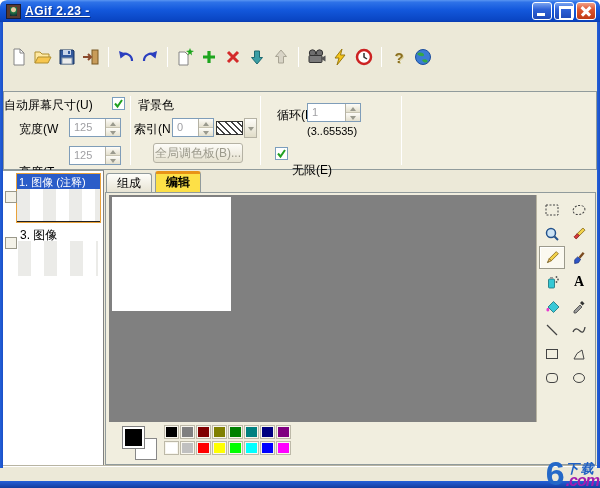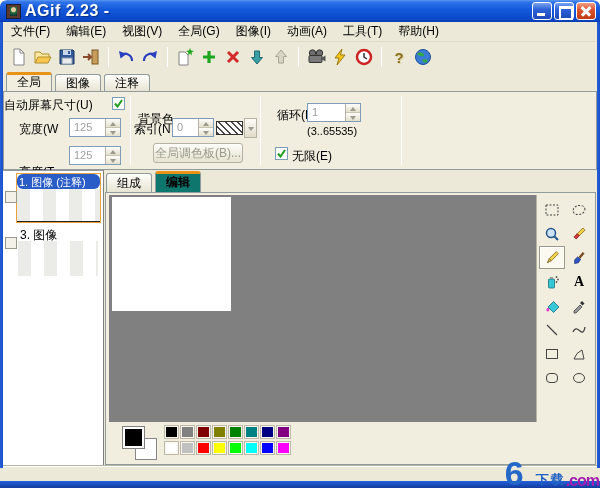--- a/index.html
+++ b/index.html
@@ -15,21 +15,21 @@
   .frame-b { left:0; bottom:0; width:600px; height:7px; background:linear-gradient(180deg,#2460D8,#123C9E); }
 
   
   #titlebar { position:absolute; left:0; top:0; width:600px; height:22px; z-index:6;
     background:linear-gradient(180deg,#5A96F2 0%,#2E72E8 10%,#1358DC 45%,#0A46C4 90%,#0A3CB0 100%);
     border-radius:7px 7px 0 0; display:flex; align-items:center; padding:0 4px; }
   #app-icon { width:15px; height:15px; margin:0 4px 0 2px; background:#5a3b2e;
     border:1px solid #1c1c34; position:relative; }
   #app-icon::after { content:""; position:absolute; left:3px; top:2px; width:7px; height:9px;
     background:radial-gradient(circle at 50% 30%, #e8c9a0 0 2px, #274 3px, #123 7px); }
-  #title-text { color:#fff; font-weight:bold; font-size:16px; text-shadow:1px 1px 1px #09308A; letter-spacing:.5px; }
+  #title-text { color:#fff; font-weight:bold; font-size:12px; text-shadow:1px 1px 1px #09308A; letter-spacing:.5px;text-decoration:underline; }
   .winbtns { margin-left:auto; display:flex; gap:2px; }
   .wbtn { width:20px; height:18px; border-radius:3px; border:1px solid #fff; position:relative; }
   .wbtn.min,.wbtn.max { background:linear-gradient(180deg,#7AA4F0,#2E62D8 40%,#1D48B8); }
   .wbtn.close { background:linear-gradient(180deg,#F0A088,#DD5630 40%,#C03A14); }
   .wbtn.min::after { content:""; position:absolute; left:4px; bottom:3px; width:8px; height:3px; background:#fff; }
   .wbtn.max::after { content:""; position:absolute; left:4px; top:3px; width:10px; height:9px;
     border:2px solid #fff; border-top-width:3px; }
   .wbtn.close::before,.wbtn.close::after { content:""; position:absolute; left:3px; top:7px; width:12px; height:2.5px;
     background:#fff; }
   .wbtn.close::before { transform:rotate(45deg); }
@@ -83,31 +83,31 @@
   #hatch-drop::after { content:""; position:absolute; left:3px; top:8px; border-left:3px solid transparent;
      border-right:3px solid transparent; border-top:4px solid #9A9A8E; }
   .xbutton { position:absolute; background:linear-gradient(180deg,#FDFCF8,#E6E2D0);
      border:1px solid #B5B2A4; border-radius:3px; text-align:center; font-size:12px; line-height:18px; }
 
   
   #framelist { position:absolute; left:3px; top:170px; width:101px; height:296px; background:#fff;
     border-right:1px solid #808080; border-top:1px solid #919B9C; z-index:3; }
   .thumb { background:repeating-linear-gradient(90deg,#EBEBE8 0 13px,#fff 13px 26px); }
   #fitem1 { position:absolute; left:13px; top:2px; width:85px; height:50px; border:1px solid #E8A23B; }
-  #fitem1 .flabel { height:15px; background:#2A5CC8; color:#fff; font-size:11px; padding:1px 2px 0 2px; white-space:nowrap; overflow:hidden;border-radius:6px; }
+  #fitem1 .flabel { height:15px; background:#2A5CC8; color:#fff; font-size:11px; padding:1px 2px 0 2px; white-space:nowrap; overflow:hidden; }
   #fitem1 .thumb { height:33px; border-bottom:1px solid #222; }
   #fitem2-label { position:absolute; left:17px; top:56px; font-size:12px; white-space:nowrap; }
   #fitem2-thumb { position:absolute; left:15px; top:70px; width:80px; height:35px; }
   .listcb { position:absolute; left:2px; width:12px; height:12px; background:#F4F2E8; border:1px solid #9A988A; }
 
   
   #editor { position:absolute; left:104px; top:170px; width:493px; height:296px; z-index:3; }
   #etabs { position:absolute; left:2px; top:0; height:22px; display:flex; align-items:flex-end; }
   #etabs .xtab { height:19px; line-height:18px; }
-  #etabs .xtab.active { height:21px; line-height:16px; font-weight:bold; background:#0f766e; }
+  #etabs .xtab.active { height:21px; line-height:16px; font-weight:bold; background:#fde047; }
   #epage { position:absolute; left:1px; top:22px; width:491px; height:273px; background:#F1EEDF;
     border:1px solid #919B9C; }
   #canvas { position:absolute; left:3px; top:2px; width:428px; height:227px; border-right:1px solid #B8B4A2; }
   #frame-surface { position:absolute; left:3px; top:2px; width:119px; height:114px; }
 
   
   #tools { position:absolute; right:3px; top:5px; display:grid; grid-template-columns:26px 26px; grid-auto-rows:23px; gap:1px; }
   .tool { display:flex; align-items:center; justify-content:center; }
   .tool.selected { background:#FBF9F0; border:1px solid #9C9A8C; box-shadow:inset 1px 1px 0 #fff; }
   .tool .glyphA { font-weight:bold; font-size:14px; font-family:"Liberation Serif","DejaVu Serif",serif; }
@@ -122,21 +122,21 @@
      grid-auto-rows:12px; gap:4px 3px; }
   .sw { border:1px solid #F8F6EE; outline:1px solid #BDB9A8; }
 
   
   #statusbar { position:absolute; left:3px; top:466px; width:594px; height:15px; background:#ECE9D8;
      border-top:1px solid #fff; box-shadow:0 -1px 0 #B8B4A2; z-index:4; }
   #watermark { position:absolute; right:1px; bottom:0px; display:flex; align-items:flex-end; z-index:20;
      font-weight:bold; line-height:.85; }
   .wm-pc  { font-size:34px; color:#17A317; letter-spacing:-2px; }
   .wm-6   { font-size:34px; color:#2468C8; }
-  .wm-col { display:flex; flex-direction:row; align-items:flex-start; margin-left:12px; }
+  .wm-col { display:flex; flex-direction:column; align-items:flex-start; margin-left:1px;font-style:italic; }
   .wm-dl  { font-size:13px; color:#2061C4; letter-spacing:2px; }
   .wm-com { font-size:16px; color:#a21caf; letter-spacing:-1px; }
 
   svg { display:block; }
 </style>
 </head>
 <body>
 
 <div id="win">
   <div class="frame-l"></div>
@@ -146,30 +146,20 @@
   <div id="titlebar">
     <div id="app-icon"></div>
     <span id="title-text">AGif 2.23 -</span>
     <div class="winbtns">
       <div class="wbtn min"></div>
       <div class="wbtn max"></div>
       <div class="wbtn close"></div>
     </div>
   </div>
 
-  <div id="menubar">
-    <span class="menu-item">文件(F)</span>
-    <span class="menu-item">编辑(E)</span>
-    <span class="menu-item">视图(V)</span>
-    <span class="menu-item">全局(G)</span>
-    <span class="menu-item">图像(I)</span>
-    <span class="menu-item">动画(A)</span>
-    <span class="menu-item">工具(T)</span>
-    <span class="menu-item">帮助(H)</span>
-  </div>
 
   <div id="toolbar">
     <div class="tbtn">
       <svg width="20" height="20" viewBox="0 0 20 20">
           <path d="M5 2h6l4 4v12H5z" fill="#fff" stroke="#848484"></path>
           <path d="M11 2v4h4" fill="none" stroke="#848484"></path>
         </svg>
     </div>
     <div class="tbtn">
       <svg width="20" height="20" viewBox="0 0 20 20">
@@ -257,25 +247,20 @@
     </div>
     <div class="tbtn">
       <svg width="20" height="20" viewBox="0 0 20 20">
           <circle cx="10" cy="10" r="7.5" fill="#3B7BD4" stroke="#1C4E9C"></circle>
           <path d="M4 7c2.5-2.5 6-1.5 7 .5s-4 2.5-7-.5z" fill="#35A845"></path>
           <path d="M9 13c2-1.5 5-1 5.5 1s-4 2.5-5.5-1z" fill="#35A845"></path>
         </svg>
     </div>
   </div>
 
-  <div id="gtabs">
-    <div class="xtab active">全局</div>
-    <div class="xtab">图像</div>
-    <div class="xtab">注释</div>
-  </div>
 
   <div id="gpanel">
     <div class="vsep" style="left:126px"></div>
     <div class="vsep" style="left:256px"></div>
     <div class="vsep" style="left:397px"></div>
 
     <span class="plabel" style="left:0; top:5px">自动屏幕尺寸(U)</span>
     <span class="cb" style="left:108px; top:5px">
       <svg width="11" height="11" viewBox="0 0 11 11">
           <path d="M2 5.5l2.5 3 4.5-6.5" fill="none" stroke="#21A121" stroke-width="2"></path>
@@ -293,21 +278,21 @@
 
     <span class="plabel" style="left:15px; top:72px">高度(T</span>
     <div class="spin" style="left:65px; top:54px; width:52px">
       <span class="val">125</span>
       <span class="btns">
           <i class="up"></i>
           <i class="dn"></i>
         </span>
     </div>
 
-    <span class="plabel" style="left:134px; top:19px">背景色</span>
+    <span class="plabel" style="left:134px; top:5px">背景色</span>
     <span class="plabel" style="left:130px; top:29px">索引(N</span>
     <div class="spin" style="left:168px; top:26px; width:42px">
       <span class="val">0</span>
       <span class="btns">
           <i class="up"></i>
           <i class="dn"></i>
         </span>
     </div>
     <div id="hatch-ctl">
       <div id="hatch-box"></div>
@@ -322,21 +307,21 @@
           <i class="up"></i>
           <i class="dn"></i>
         </span>
     </div>
     <span class="plabel" style="left:303px; top:33px; font-size:11px">(3..65535)</span>
     <span class="cb" style="left:271px; top:55px">
       <svg width="11" height="11" viewBox="0 0 11 11">
           <path d="M2 5.5l2.5 3 4.5-6.5" fill="none" stroke="#21A121" stroke-width="2"></path>
         </svg>
     </span>
-    <span class="plabel" style="left:288px; top:56px">无限(E)</span>
+    <span class="plabel" style="left:288px; top:70px">无限(E)</span>
   </div>
 
   <div id="framelist">
     <div id="fitem1">
       <div class="flabel">1. 图像 (注释)</div>
       <div class="thumb"></div>
     </div>
     <span class="listcb" style="top:20px"></span>
     <div id="fitem2-label">3. 图像</div>
     <div id="fitem2-thumb" class="thumb"></div>

